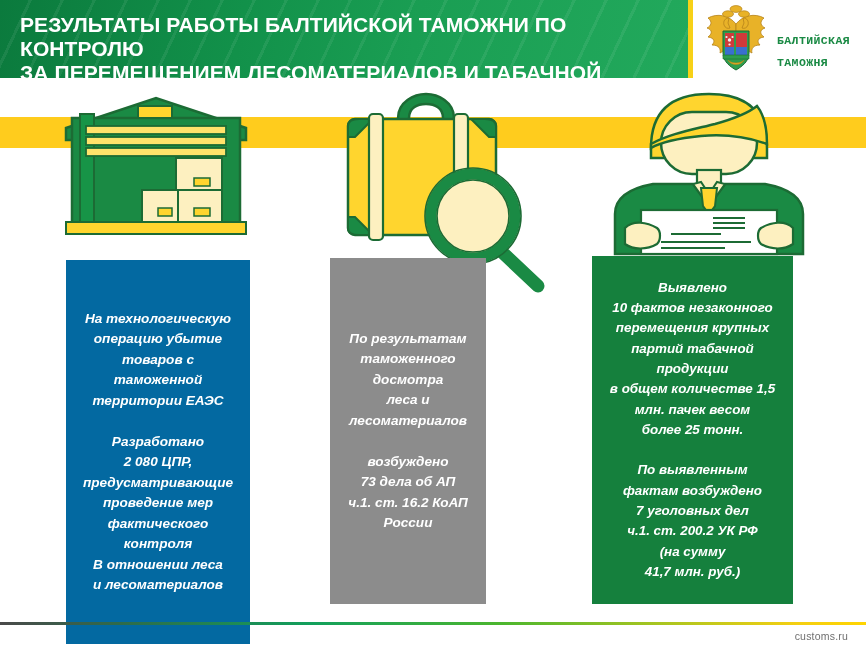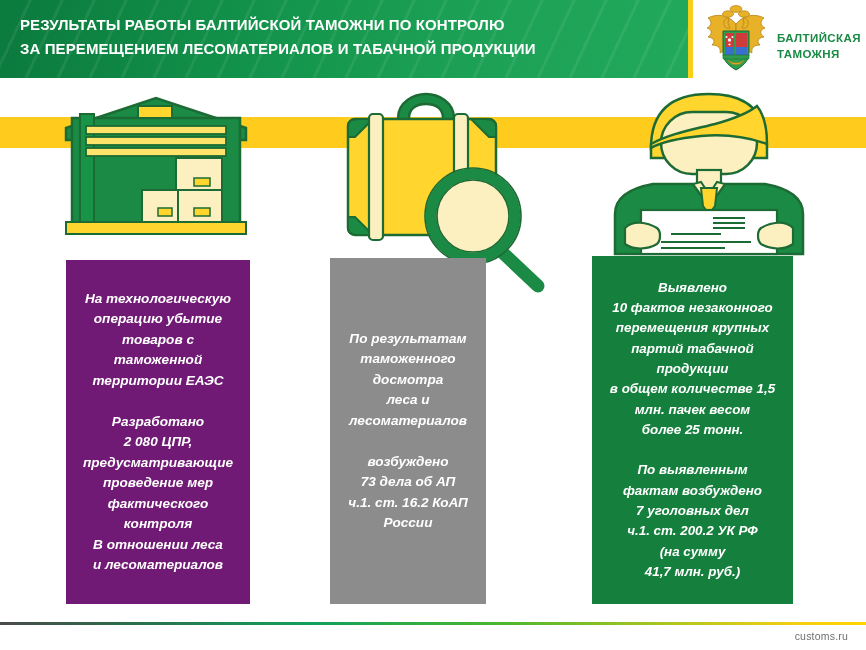--- a/index.html
+++ b/index.html
@@ -46,21 +46,21 @@
     width: 5px;
     height: 78px;
     background: #f7d117;
   }
   .header-title {
     position: absolute;
     left: 20px;
     top: 13px;
     width: 650px;
     color: #ffffff;
-    font-size: 15px;
+    font-size: 21px;
     font-weight: bold;
     line-height: 24px;
     letter-spacing: 0.1px;
     white-space: pre-line;
   }
 
   
   .logo-wrap {
     position: absolute;
     left: 697px;
@@ -75,23 +75,24 @@
     width: 74px;
     height: 74px;
   }
   .logo-text {
     position: absolute;
     left: 80px;
     top: 26px;
     color: #1a8a44;
     font-size: 11.5px;
     font-weight: bold;
-    line-height: 16px;
+    line-height: 22px;
     letter-spacing: 0.4px;
     white-space: pre-line;
+    font-family: Liberation Mono, monospace;
   }
 
   
   .yellow-band {
     position: absolute;
     left: 0;
     top: 117px;
     width: 866px;
     height: 31px;
     background: #ffcc1d;
@@ -130,22 +131,22 @@
     color: #ffffff;
     font-style: italic;
     font-weight: bold;
     text-align: center;
     white-space: pre-line;
   }
   .panel-green {
     left: 66px;
     top: 260px;
     width: 184px;
-    height: 344px;
-    background: #701a75;
+    height: 384px;
+    background: #0369a1;
     font-size: 13.6px;
     line-height: 20.5px;
     padding: 0 7px;
   }
   .panel-gray {
     left: 330px;
     top: 258px;
     width: 156px;
     height: 346px;
     background: #8c8c8c;

